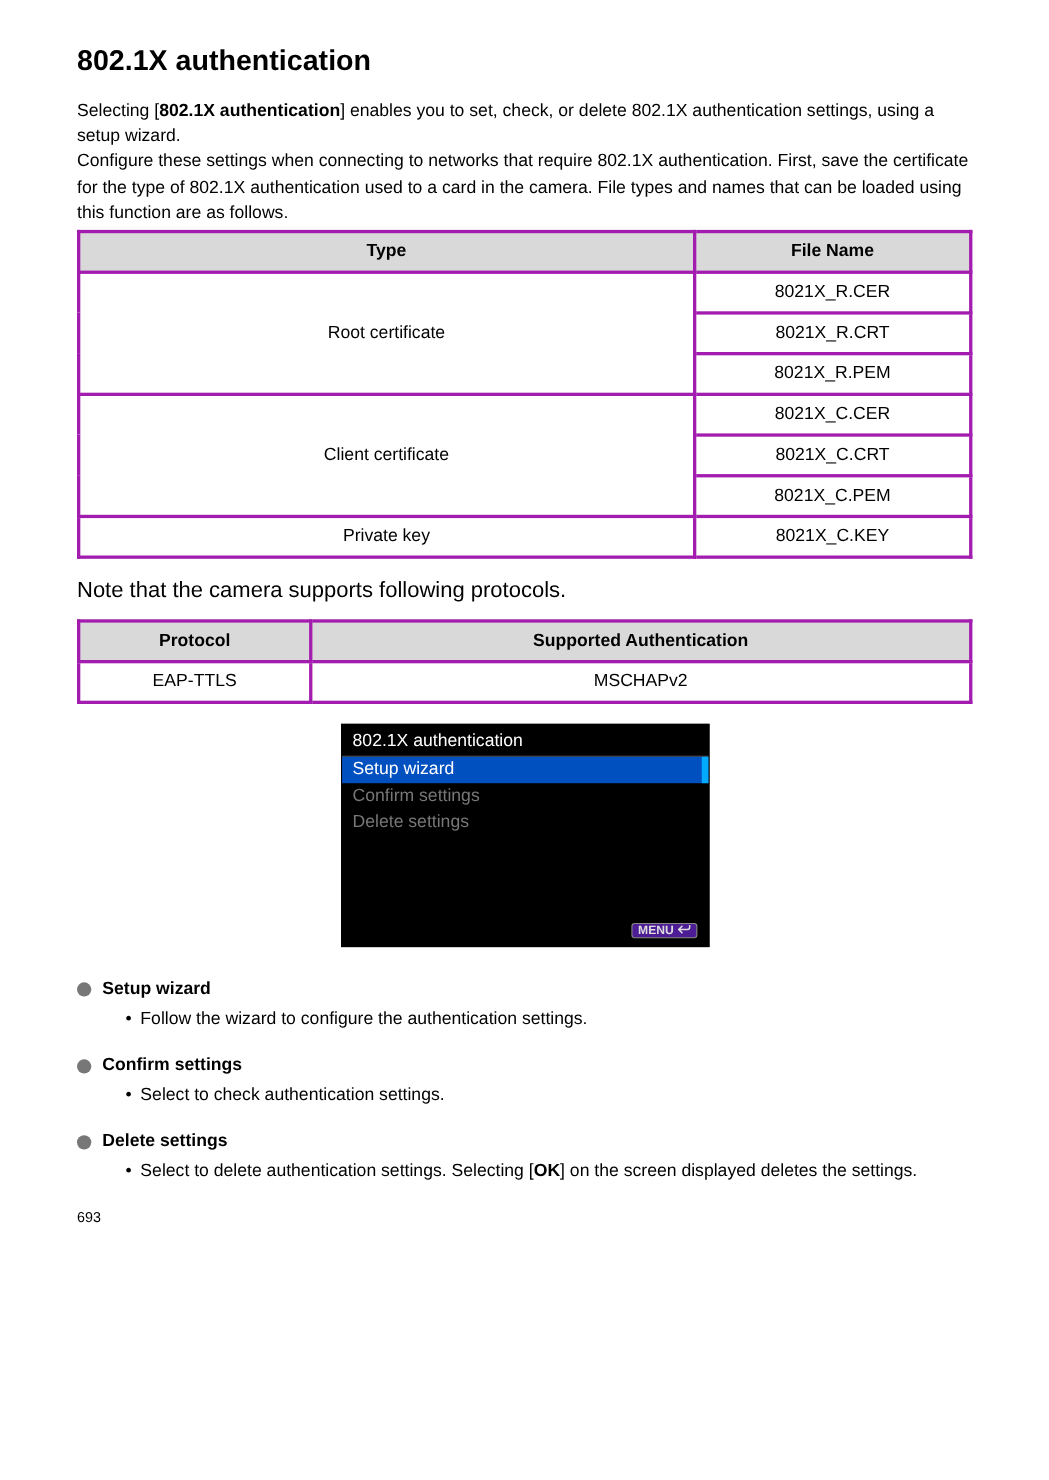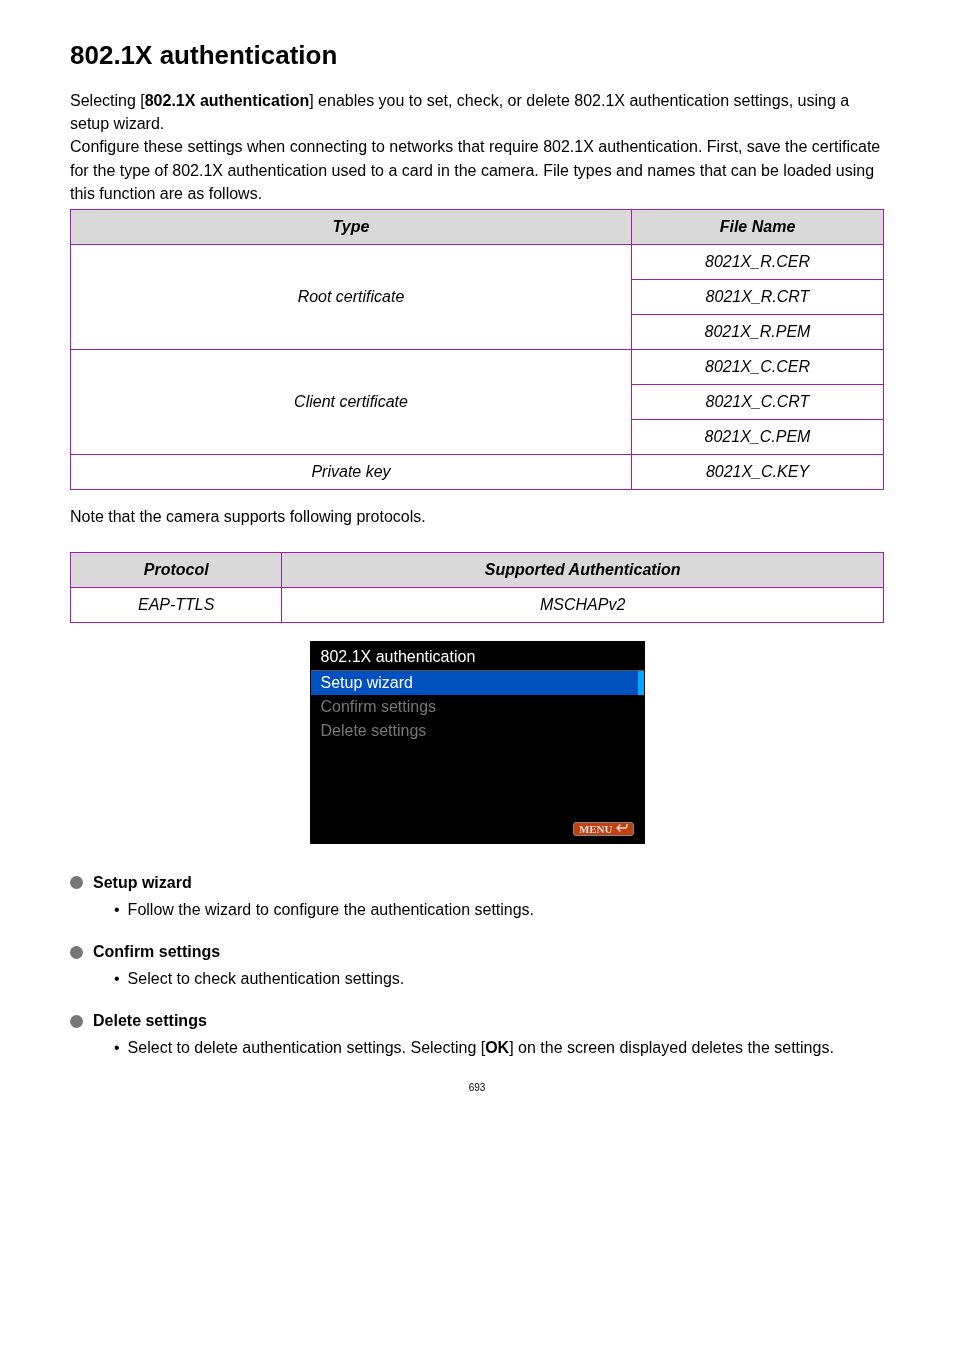--- a/index.html
+++ b/index.html
@@ -26,34 +26,33 @@
     }
     .intro b {
       font-weight: bold;
     }
     table {
       width: 100%;
       border-collapse: collapse;
       margin-bottom: 18px;
     }
     th, td {
-      border: 1px solid #a21caf;
+      border: 3px solid #a21caf;
       padding: 8px 20px;
       font-size: 16px;
       text-align: center;
       vertical-align: middle;
-      font-style: italic;
     }
     th {
       background: #d9d9d9;
       font-weight: bold;
     }
     .note {
-      font-size: 16px;
-      margin-bottom: 26px;
+      font-size: 20px;
+      margin-bottom: 14px;
     }
     .menu-screenshot {
       width: 335px;
       margin: 10px auto 30px auto;
       background: #000;
       border: 1px solid #000;
     }
     .menu-title {
       color: #fff;
       font-size: 16px;
@@ -77,28 +76,27 @@
     }
     .menu-footer {
       text-align: right;
       padding: 4px 10px 6px 10px;
       color: #fff;
     }
     .menu-badge {
       display: inline-flex;
       align-items: center;
       gap: 3px;
-      background: #c2410c;
+      background: #4c1d95;
       border: 1px solid #888;
       border-radius: 3px;
       padding: 0px 5px;
       font-size: 11px;
       font-weight: bold;
       color: #ddd;
-      font-family: Liberation Serif, serif;
     }
     .section {
       margin-bottom: 22px;
     }
     .section-header {
       display: flex;
       align-items: center;
       gap: 10px;
       margin-bottom: 6px;
     }
@@ -116,22 +114,22 @@
     .sub-bullet {
       display: flex;
       font-size: 16px;
       line-height: 1.45;
       margin-left: 44px;
     }
     .sub-bullet .dot {
       margin-right: 8px;
     }
     .page-num {
-      text-align: center;
-      font-size: 10px;
+      text-align: left;
+      font-size: 13px;
       margin-top: 4px;
     }
     .return-icon {
       display: inline-block;
     }
   </style>
 </head>
 <body>
 
 <h1>802.1X authentication</h1>

